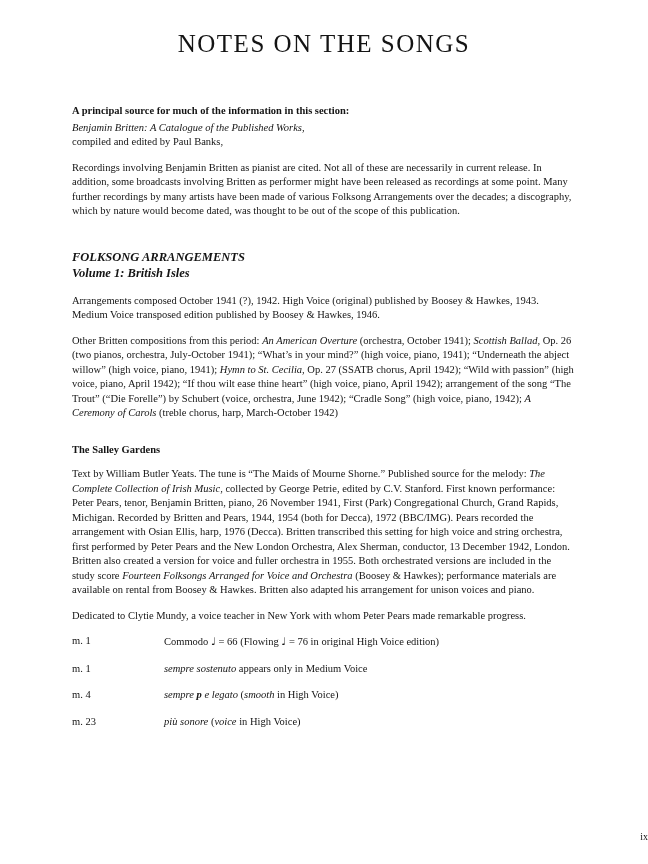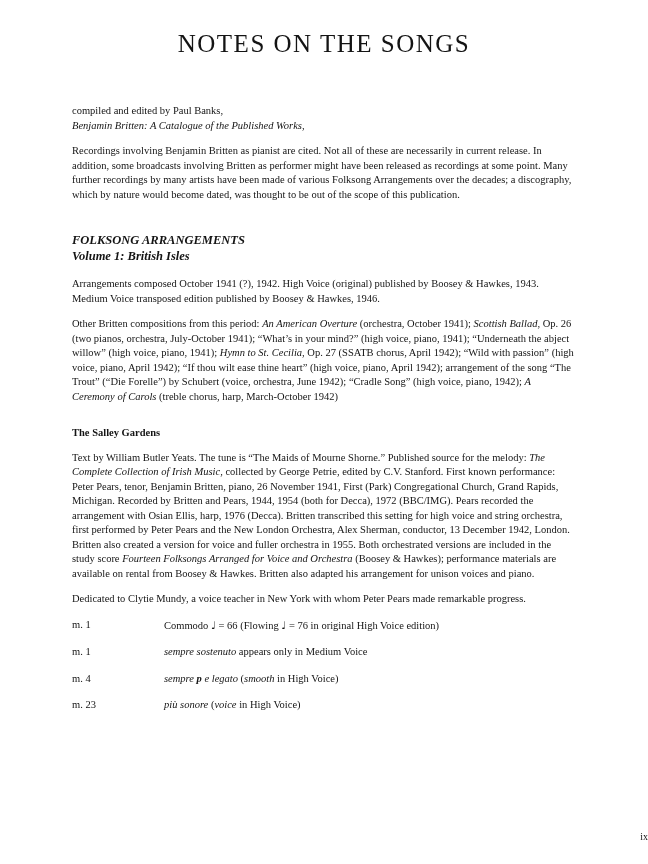--- a/index.html
+++ b/index.html
@@ -21,23 +21,24 @@
   .mlabel{flex:0 0 44px;}
   .mcontent{flex:1 1 auto;}
   .pgnum{position:absolute;left:0;right:0;bottom:22px;text-align:right;font-size:10px;}
 </style>
 </head>
 <body>
 
 <div class="page">
   <h1 class="title">NOTES ON THE SONGS</h1>
   <div class="doc">
+      <p class="heading-bold"><span class="bd">A principal source for much of the information in this section:</span></p>
       <div class="lines">
+        <div><span class="it">Benjamin Britten: A Catalogue of the Published Works,</span></div>
         <div><span>compiled and edited by Paul Banks,</span></div>
-        <div><span class="it">Benjamin Britten: A Catalogue of the Published Works,</span></div>
       </div>
       <p class="paragraph"><span>Recordings involving Benjamin Britten as pianist are cited. Not all of these are necessarily in current release. In addition, some broadcasts involving Britten as performer might have been released as recordings at some point. Many further recordings by many artists have been made of various Folksong Arrangements over the decades; a discography, which by nature would become dated, was thought to be out of the scope of this publication.</span></p>
       <div class="section-heading">
         <div><span class="bd">FOLKSONG ARRANGEMENTS</span></div>
         <div><span class="bd">Volume 1: British Isles</span></div>
       </div>
       <p class="paragraph"><span>Arrangements composed October 1941 (?), 1942. High Voice (original) published by Boosey &amp; Hawkes, 1943. Medium Voice transposed edition published by Boosey &amp; Hawkes, 1946.</span></p>
       <p class="paragraph"><span>Other Britten compositions from this period: </span><span class="it">An American Overture</span><span> (orchestra, October 1941); </span><span class="it">Scottish Ballad</span><span>, Op. 26 (two pianos, orchestra, July-October 1941); “What’s in your mind?” (high voice, piano, 1941); “Underneath the abject willow” (high voice, piano, 1941); </span><span class="it">Hymn to St. Cecilia</span><span>, Op. 27 (SSATB chorus, April 1942); “Wild with passion” (high voice, piano, April 1942); “If thou wilt ease thine heart” (high voice, piano, April 1942); arrangement of the song “The Trout” (“Die Forelle”) by Schubert (voice, orchestra, June 1942); “Cradle Song” (high voice, piano, 1942); </span><span class="it">A Ceremony of Carols</span><span> (treble chorus, harp, March-October 1942)</span></p>
       <p class="sub-heading"><span class="bd">The Salley Gardens</span></p>
       <p class="paragraph"><span>Text by William Butler Yeats. The tune is “The Maids of Mourne Shorne.” Published source for the melody: </span><span class="it">The Complete Collection of Irish Music</span><span>, collected by George Petrie, edited by C.V. Stanford. First known performance: Peter Pears, tenor, Benjamin Britten, piano, 26 November 1941, First (Park) Congregational Church, Grand Rapids, Michigan. Recorded by Britten and Pears, 1944, 1954 (both for Decca), 1972 (BBC/IMG). Pears recorded the arrangement with Osian Ellis, harp, 1976 (Decca). Britten transcribed this setting for high voice and string orchestra, first performed by Peter Pears and the New London Orchestra, Alex Sherman, conductor, 13 December 1942, London. Britten also created a version for voice and fuller orchestra in 1955. Both orchestrated versions are included in the study score </span><span class="it">Fourteen Folksongs Arranged for Voice and Orchestra</span><span> (Boosey &amp; Hawkes); performance materials are available on rental from Boosey &amp; Hawkes. Britten also adapted his arrangement for unison voices and piano.</span></p>

